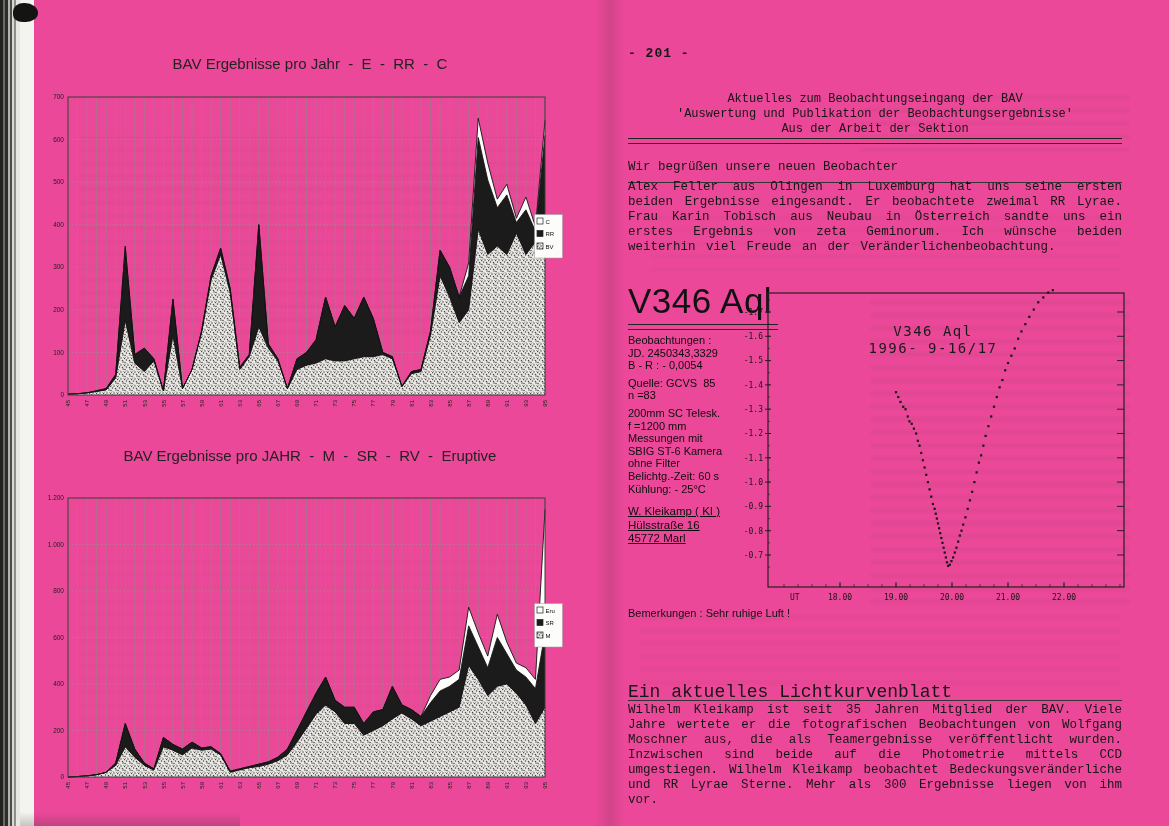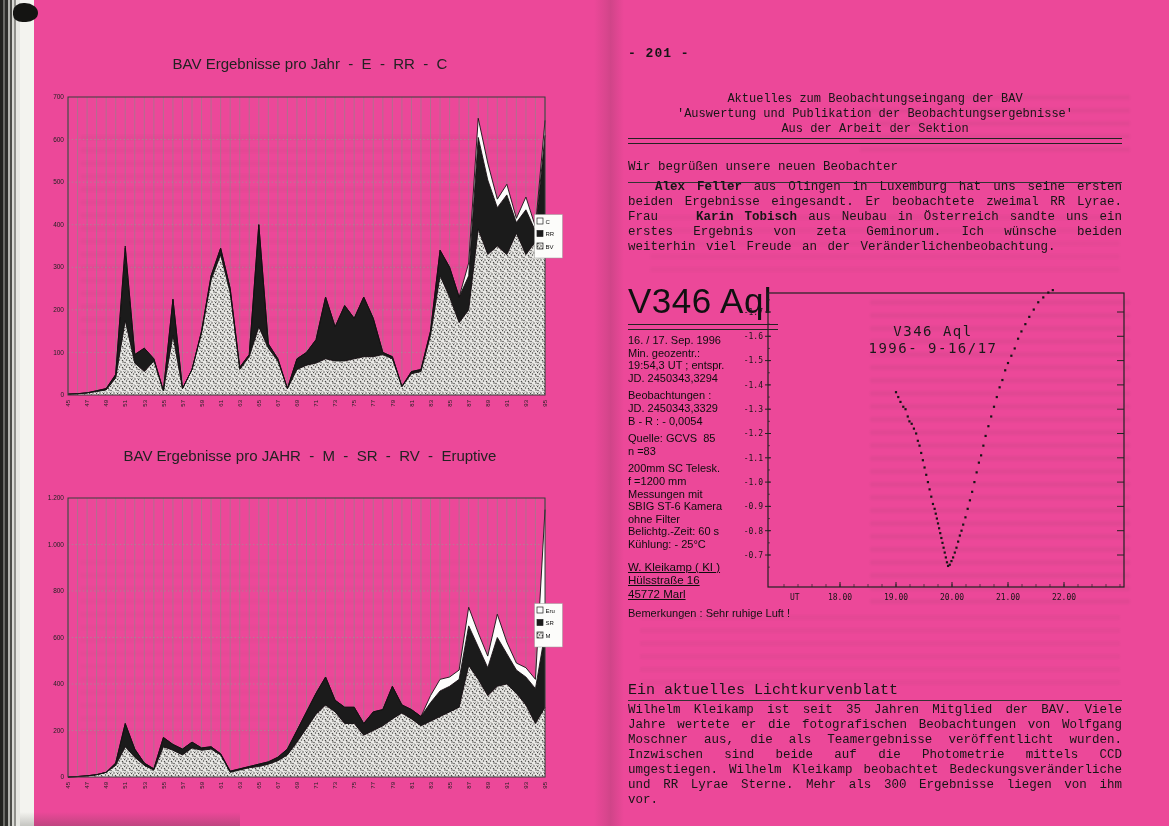--- a/index.html
+++ b/index.html
@@ -26,29 +26,29 @@
   .tw{font-family:"Liberation Mono",monospace;color:#161616;}
   .page-num{position:absolute;left:628px;top:46px;width:494px;text-align:left;
     font-size:13px;font-weight:bold;letter-spacing:1px;}
   .hdr{position:absolute;left:628px;top:92px;width:494px;text-align:center;
     font-size:12px;line-height:15px;}
   .dbl-rule{position:absolute;height:2px;border-top:1.6px solid #222;border-bottom:1.1px solid #222;padding-top:1.6px;}
   .rule{position:absolute;border-top:1.1px solid #333;}
   .greeting{position:absolute;left:628px;top:160px;font-size:12.5px;}
   .para{position:absolute;left:628px;width:494px;font-size:12.5px;line-height:15px;
     text-align:justify;word-spacing:3px;}
-  .para b{font-weight:bold;margin-left:27px;}
+  .para b{font-weight:normal;}
   .star-head{position:absolute;left:628px;top:281px;font-size:35px;letter-spacing:0.5px;
     font-family:"Liberation Sans",sans-serif;color:#111;}
   .obs-col{position:absolute;left:628px;top:334px;width:150px;font-size:11px;line-height:12.6px;color:#0d0d0d;}
   .obs-group{margin-bottom:5px;}
   .obs-group div{white-space:pre;}
   .obs-group:last-child{margin-top:10px;font-size:11.5px;line-height:13.5px;text-decoration:underline;}
   .remarks{position:absolute;left:628px;top:607px;font-size:11px;color:#111;}
-  .sec2{position:absolute;left:628px;top:682px;font-size:15px;}
+  .sec2{position:absolute;left:628px;top:682px;font-size:18px;}
 </style>
 </head>
 <body>
 
 <div class="scan">
 
   <div class="edge-strip"></div>
   <div class="corner-blob"></div>
   <div class="bottom-shade"></div>
   <div class="spine"></div>
@@ -338,26 +338,20 @@
 
     <div class="greeting tw">Wir begrüßen unsere neuen Beobachter</div>
     <div class="rule" style="left:628px;top:182px;width:494px;"></div>
 
     <p class="para tw" id="para1" style="top:180px;margin:0;"><b>Alex Feller</b><span> aus Olingen in Luxemburg hat uns seine ersten beiden Ergebnisse eingesandt. Er beobachtete zweimal RR Lyrae. Frau </span><b>Karin Tobisch</b><span> aus Neubau in Österreich sandte uns ein erstes Ergebnis von zeta Geminorum. Ich wünsche beiden weiterhin viel Freude an der Veränderlichenbeobachtung.</span></p>
 
     <div class="star-head">V346 Aql</div>
     <div class="dbl-rule" style="left:628px;top:324px;width:150px;"></div>
 
     <div class="obs-col" id="obsCol">
-        <div class="obs-group">
-          <div>16. / 17. Sep. 1996</div>
-          <div>Min. geozentr.:</div>
-          <div>19:54,3 UT ; entspr.</div>
-          <div>JD. 2450343,3294</div>
-        </div>
         <div class="obs-group">
           <div>Beobachtungen :</div>
           <div>JD. 2450343,3329</div>
           <div>B - R : - 0,0054</div>
         </div>
         <div class="obs-group">
           <div>Quelle: GCVS  85</div>
           <div>n =83</div>
         </div>
         <div class="obs-group">

